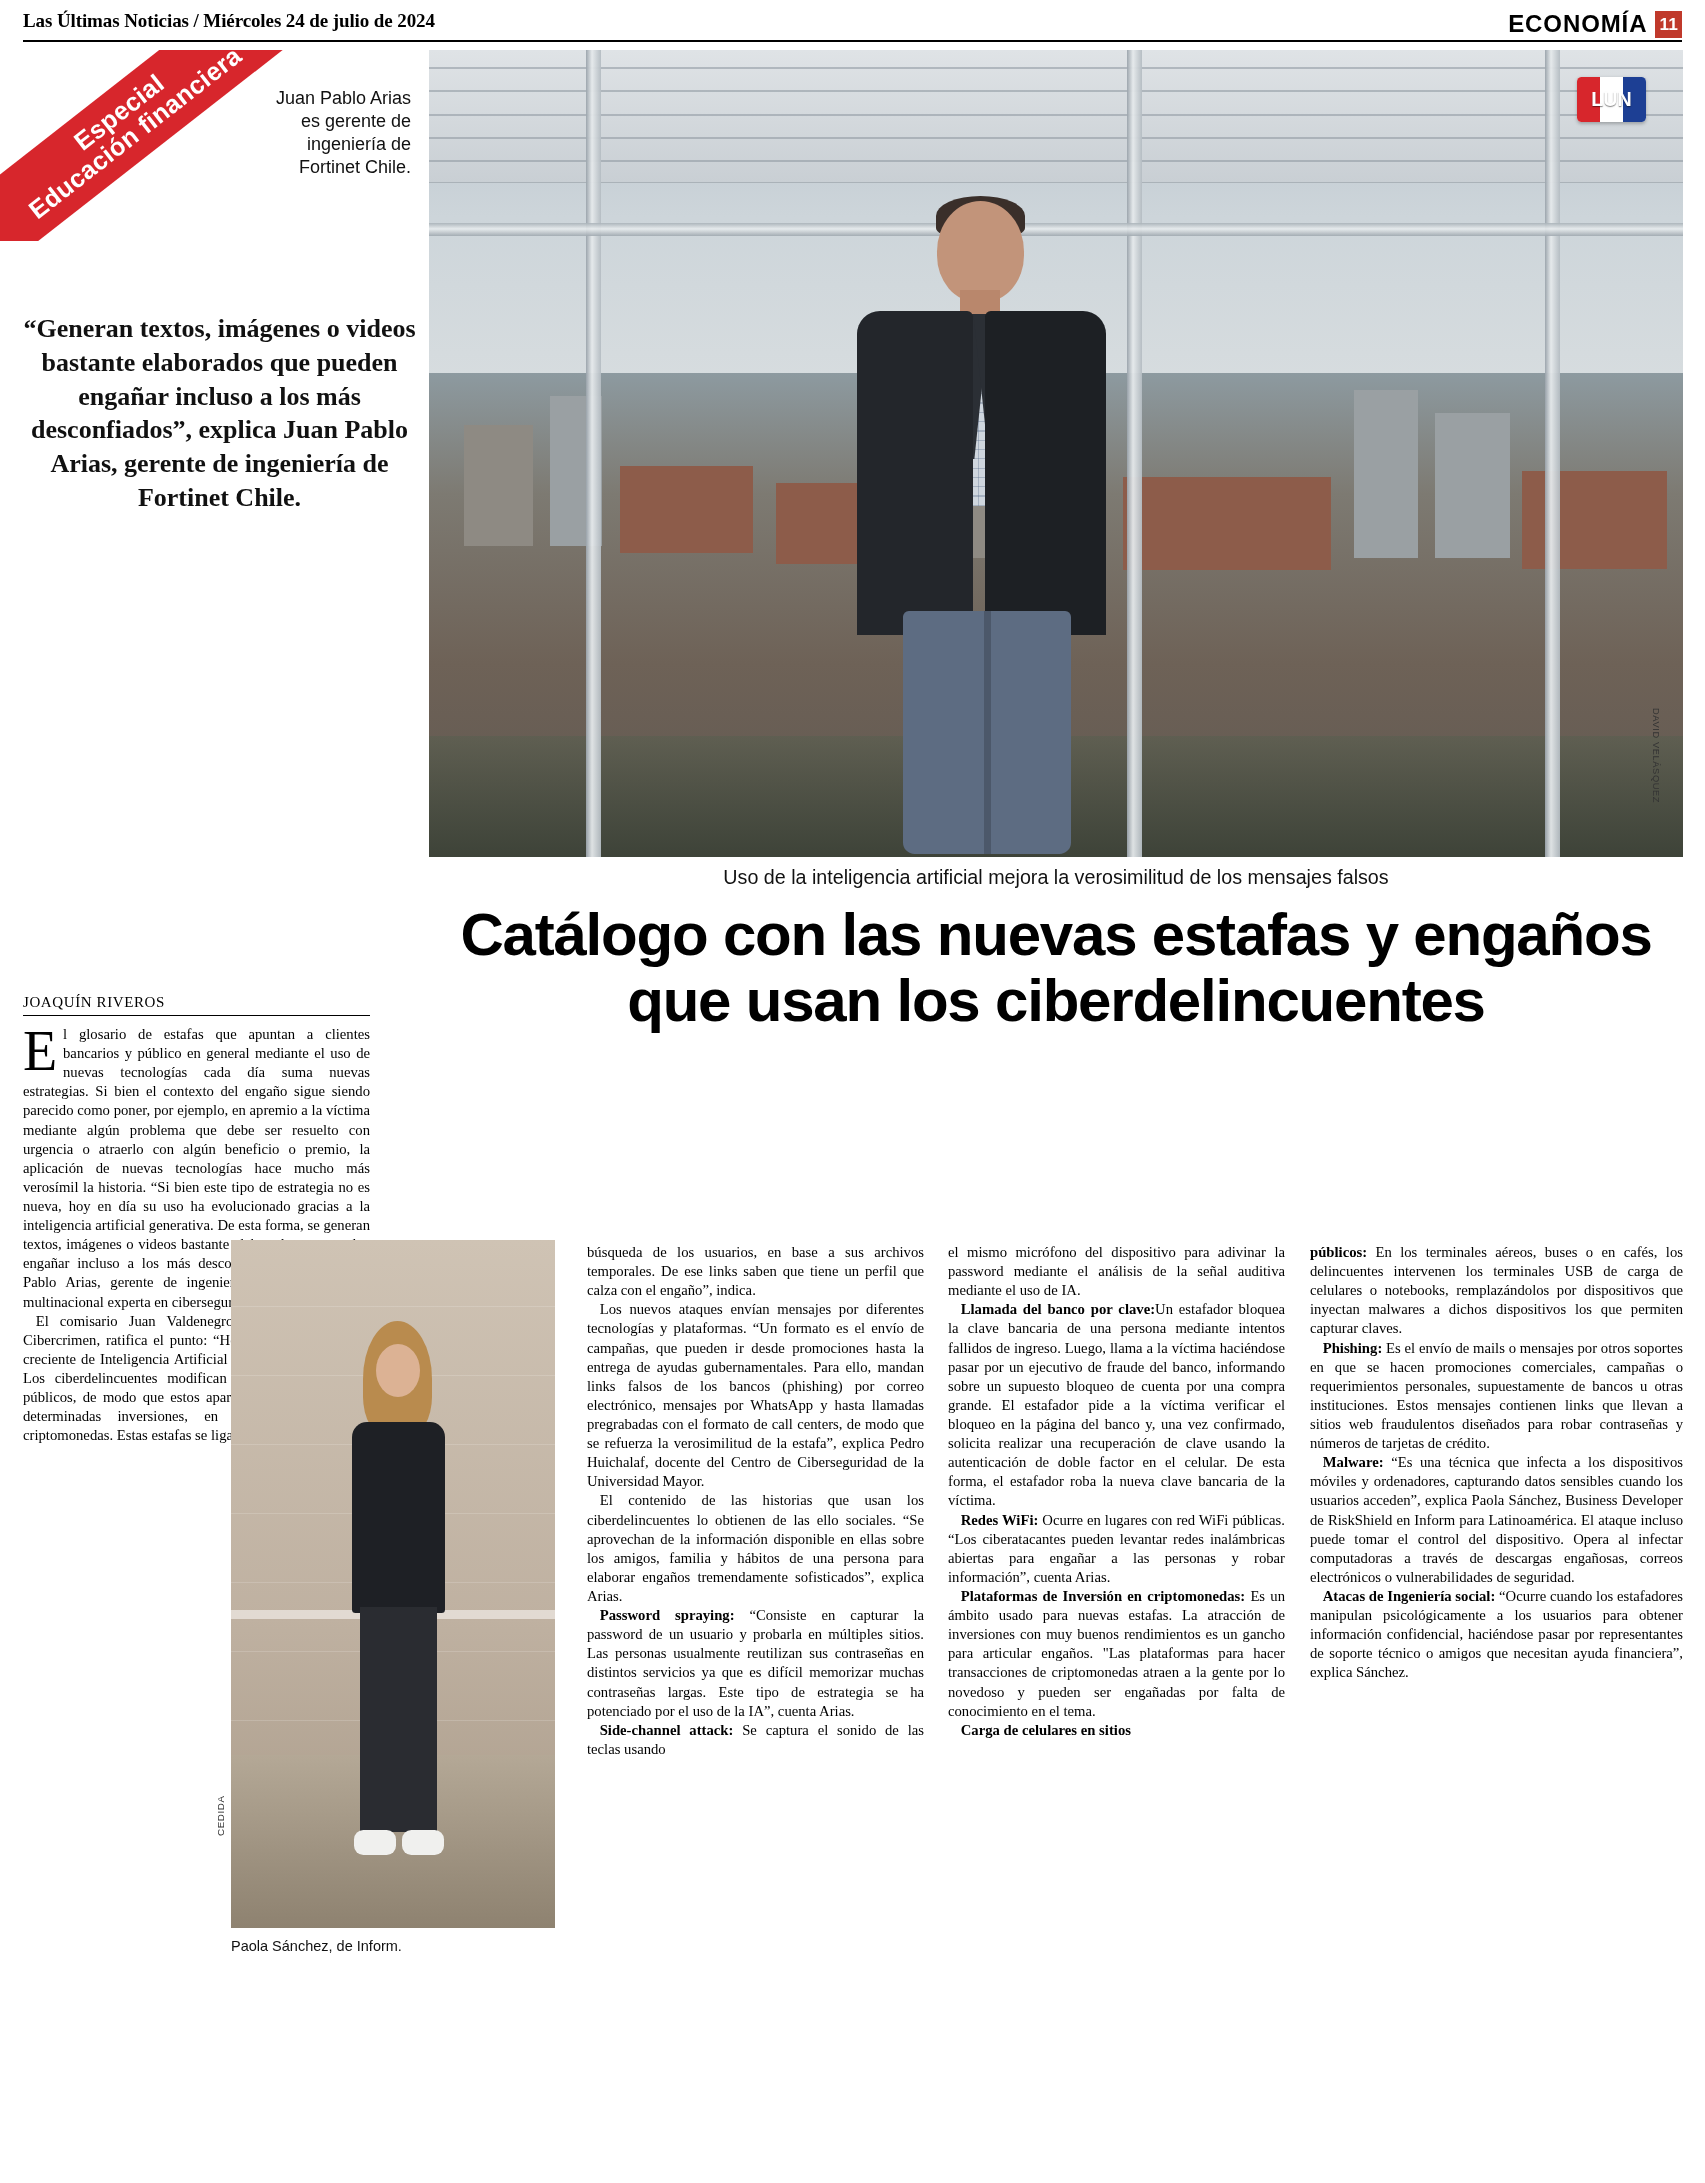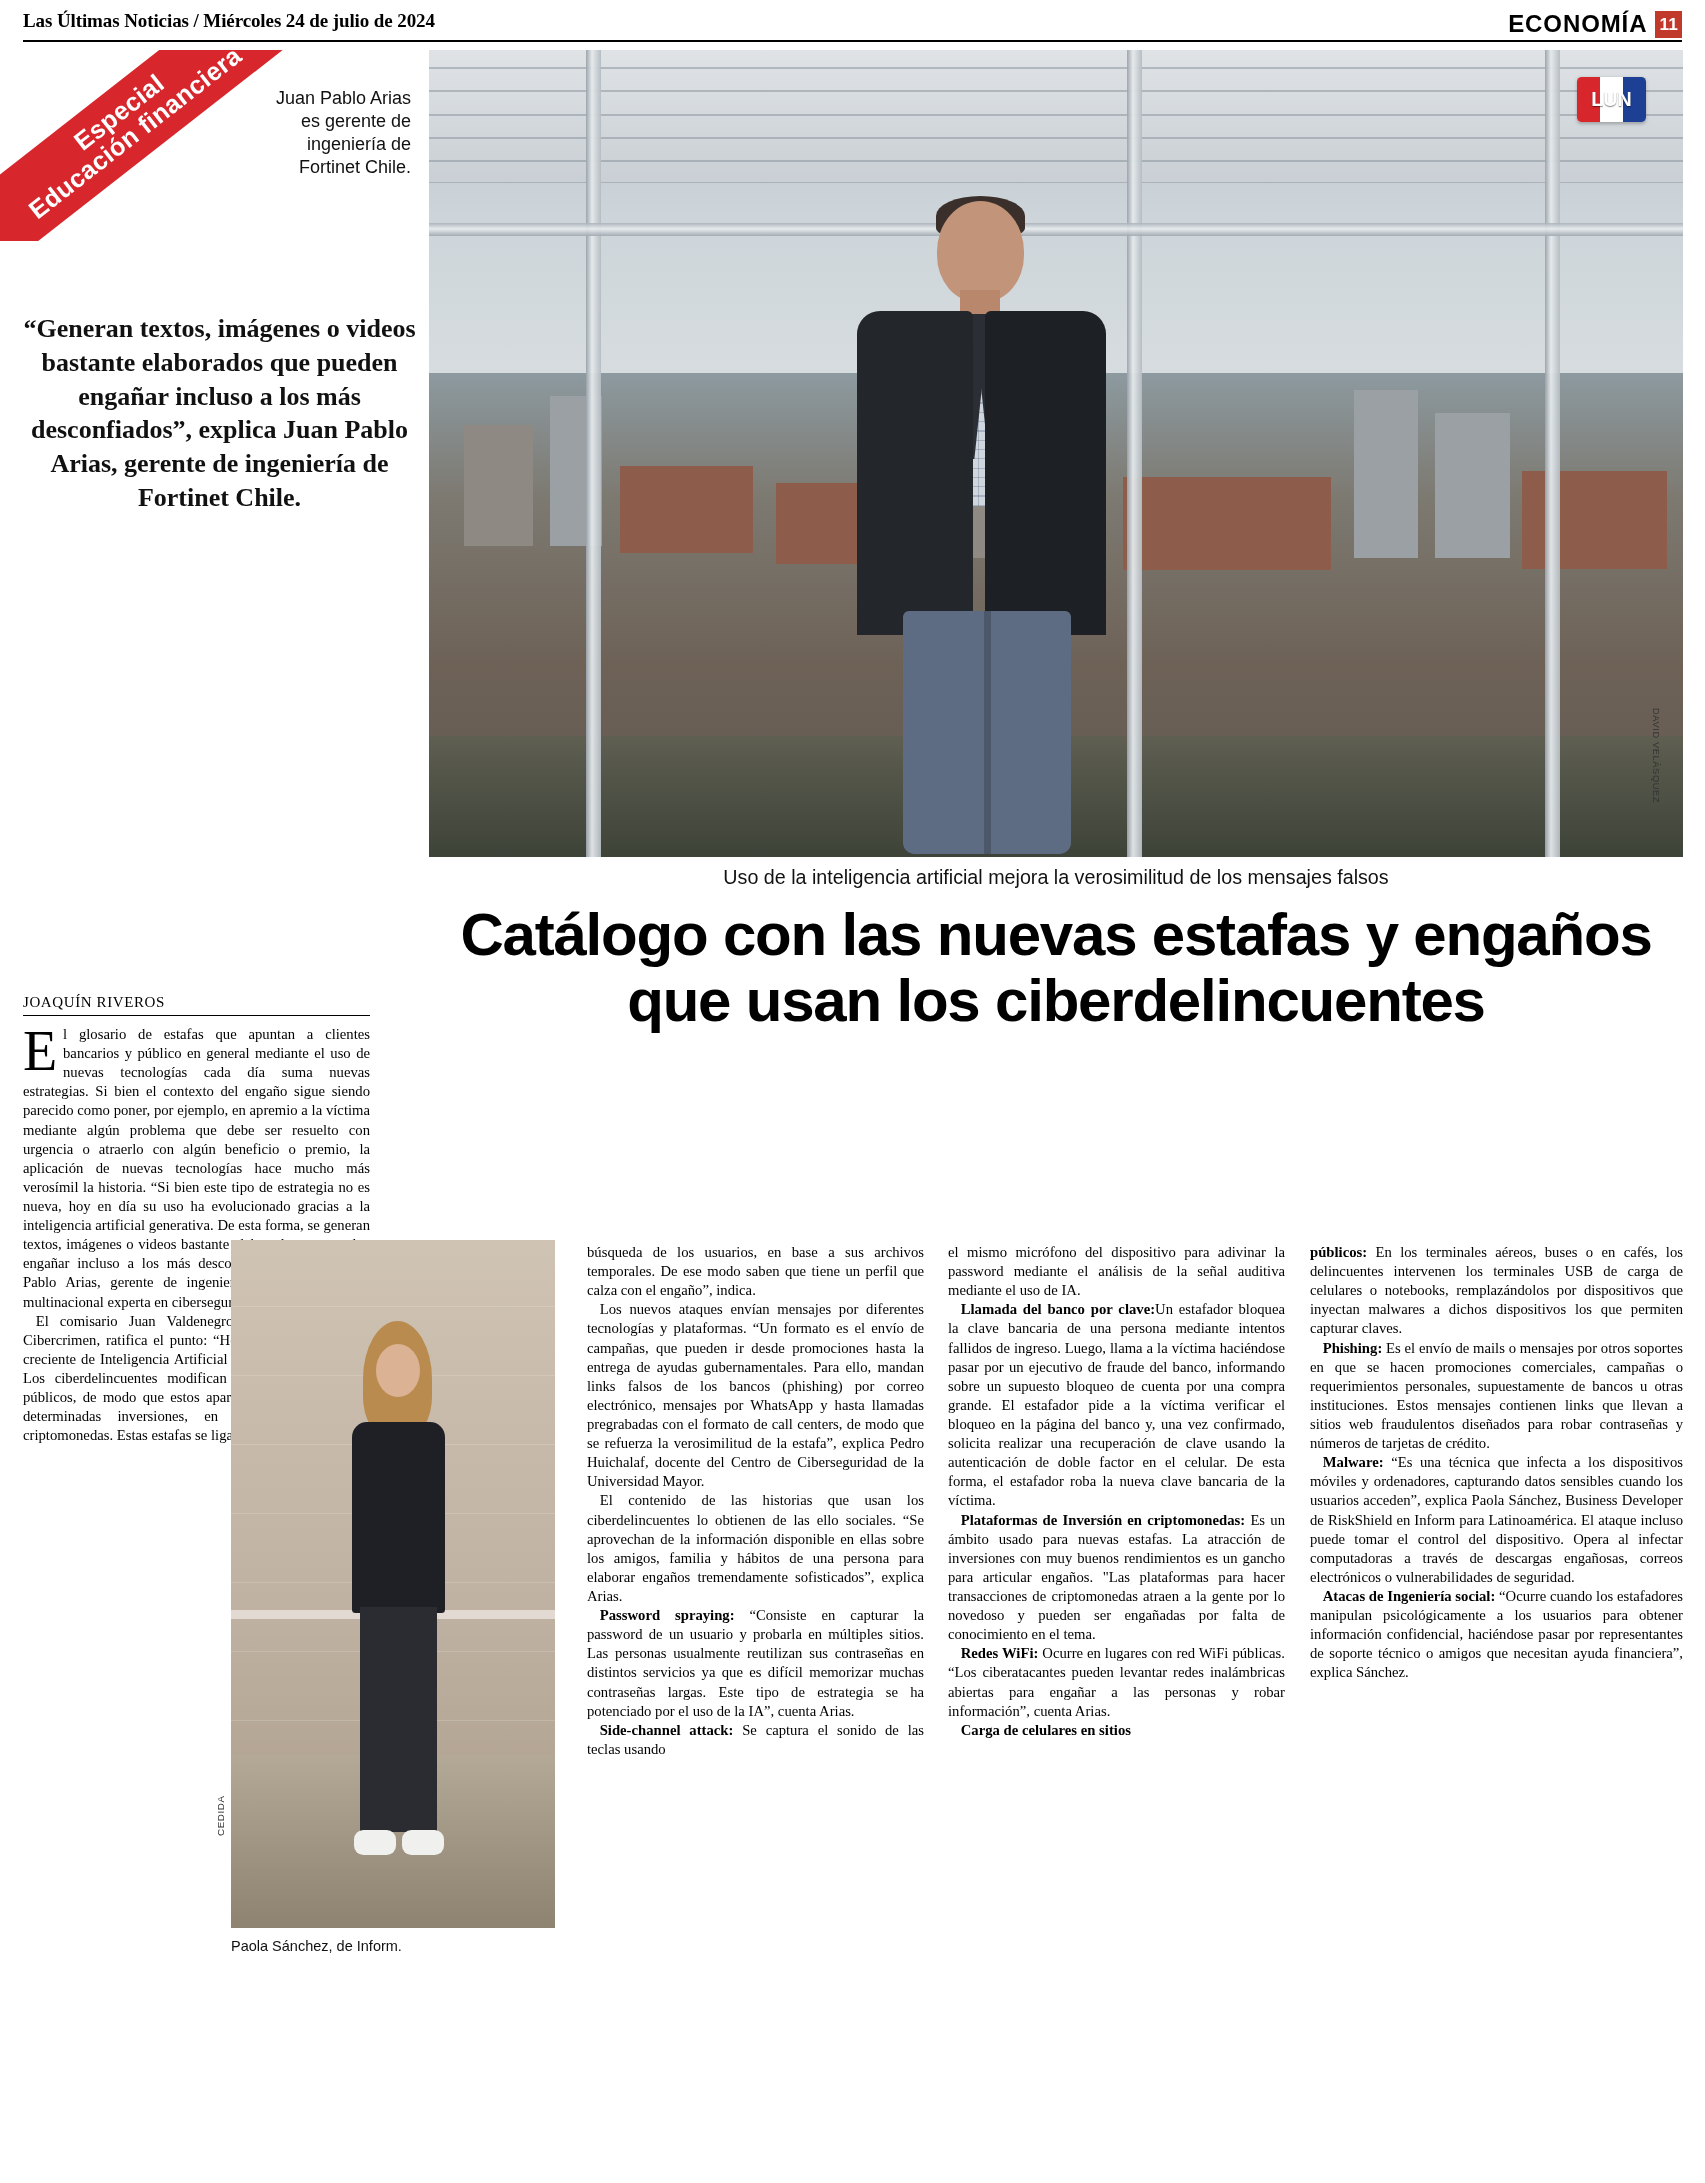--- a/index.html
+++ b/index.html
@@ -342,32 +342,32 @@
     <div class="p2-top"></div>
     <div class="p2-pants"></div>
     <div class="p2-shoeL"></div>
     <div class="p2-shoeR"></div>
   </div>
 </div>
 <div class="photo2-credit">CEDIDA</div>
 <div class="photo2-caption">Paola Sánchez, de Inform.</div>
 
 <div class="col" id="col2">
-  <p class="first">búsqueda de los usuarios, en base a sus archivos temporales. De ese modo saben que tiene un perfil que calza con el  engaño”, indica.</p>
+  <p class="first">búsqueda de los usuarios, en base a sus archivos temporales. De ese links saben que tiene un perfil que calza con el  engaño”, indica.</p>
   <p>Los nuevos ataques envían mensajes por diferentes tecnologías y plataformas. “Un formato es el envío de campañas, que pueden ir desde promociones hasta la entrega de ayudas gubernamentales. Para ello, mandan links falsos de los bancos (phishing) por correo electrónico, mensajes por WhatsApp y hasta llamadas pregrabadas con el formato de call centers, de modo que se refuerza la verosimilitud de la estafa”, explica Pedro Huichalaf, docente del Centro de Ciberseguridad de la Universidad Mayor.</p>
   <p>El contenido de las historias que usan los ciberdelincuentes lo obtienen de las ello sociales. “Se aprovechan de la información disponible en ellas sobre los amigos, familia y hábitos de una persona para elaborar engaños tremendamente sofisticados”, explica Arias.</p>
   <p><span class="lead">Password spraying:</span><span> “Consiste en capturar la password de un usuario y probarla en múltiples sitios. Las personas usualmente reutilizan sus contraseñas en distintos servicios ya que es difícil memorizar muchas contraseñas largas. Este tipo de estrategia se ha potenciado por el uso de la IA”, cuenta Arias.</span></p>
   <p><span class="lead">Side-channel attack:</span><span> Se captura el sonido de las teclas usando</span></p>
 </div>
 
 <div class="col" id="col3">
   <p class="first">el mismo micrófono del dispositivo para adivinar la password mediante el análisis de la señal auditiva mediante el uso de IA.</p>
   <p><span class="lead">Llamada del banco por clave:</span><span>Un estafador bloquea la clave bancaria de una persona mediante intentos fallidos de ingreso. Luego, llama a la víctima haciéndose pasar por un ejecutivo de fraude del banco, informando sobre un supuesto bloqueo de cuenta por una compra grande. El estafador pide a la víctima verificar el bloqueo en la página del banco y, una vez confirmado, solicita realizar una recuperación de clave usando la autenticación de doble factor en el celular. De esta forma, el estafador roba la nueva clave bancaria de la víctima.</span></p>
+  <p><span class="lead">Redes WiFi:</span><span> Ocurre en lugares con red WiFi públicas. “Los ciberatacantes pueden levantar redes inalámbricas abiertas para engañar a las personas y robar información”, cuenta Arias.</span></p>
   <p><span class="lead">Plataformas de Inversión en criptomonedas:</span><span> Es un ámbito usado para nuevas estafas. La atracción de inversiones con muy buenos rendimientos es un gancho para articular engaños. "Las plataformas para hacer transacciones de criptomonedas atraen a la gente por lo novedoso y pueden ser engañadas por falta de conocimiento en el tema.</span></p>
-  <p><span class="lead">Redes WiFi:</span><span> Ocurre en lugares con red WiFi públicas. “Los ciberatacantes pueden levantar redes inalámbricas abiertas para engañar a las personas y robar información”, cuenta Arias.</span></p>
   <p><span class="lead">Carga de celulares en sitios</span></p>
 </div>
 
 <div class="col" id="col4">
   <p class="first"><span class="lead">públicos:</span><span> En los terminales aéreos, buses o en cafés, los delincuentes intervenen los terminales USB de carga de celulares o notebooks, remplazándolos por dispositivos que inyectan malwares a dichos dispositivos los que permiten capturar claves.</span></p>
   <p><span class="lead">Phishing:</span><span> Es el envío de mails o mensajes por otros soportes en que se hacen promociones comerciales, campañas o requerimientos personales, supuestamente de bancos u otras instituciones. Estos mensajes contienen links que llevan a sitios web fraudulentos diseñados para robar contraseñas y números de tarjetas de crédito.</span></p>
   <p><span class="lead">Malware:</span><span> “Es una técnica que infecta a los dispositivos móviles y ordenadores, capturando datos sensibles cuando los usuarios acceden”, explica Paola Sánchez, Business Developer de RiskShield en Inform para Latinoamérica. El ataque incluso puede tomar el control del dispositivo. Opera al infectar computadoras a través de descargas engañosas, correos electrónicos o vulnerabilidades de seguridad.</span></p>
   <p><span class="lead">Atacas de Ingeniería social:</span><span> “Ocurre cuando los estafadores manipulan psicológicamente a los usuarios para obtener información confidencial, haciéndose pasar por representantes de soporte técnico o amigos que necesitan ayuda financiera”, explica Sánchez.</span></p>
 </div>
 

